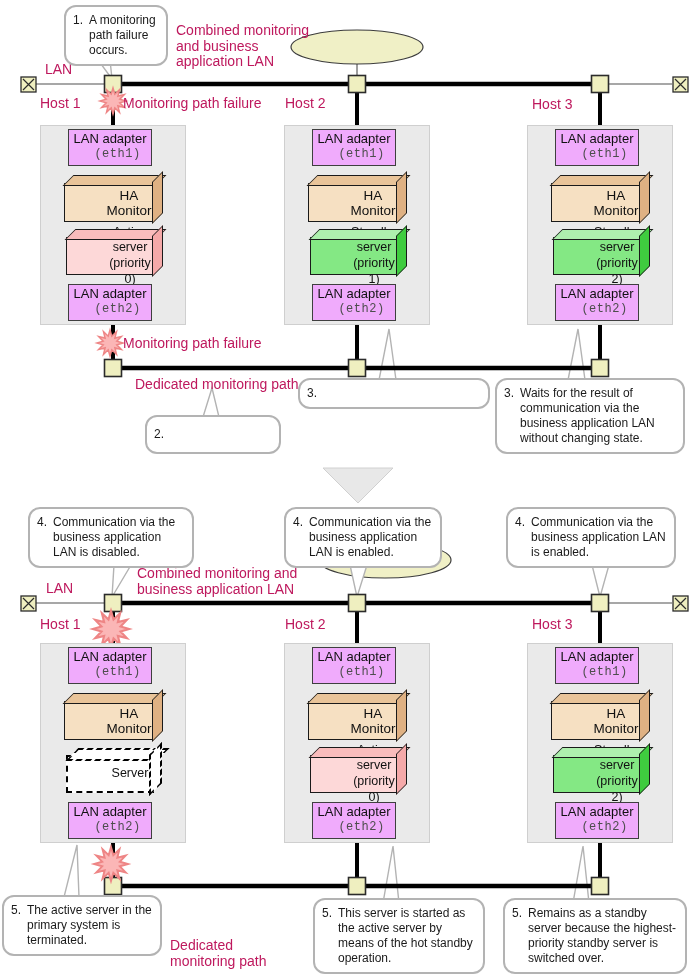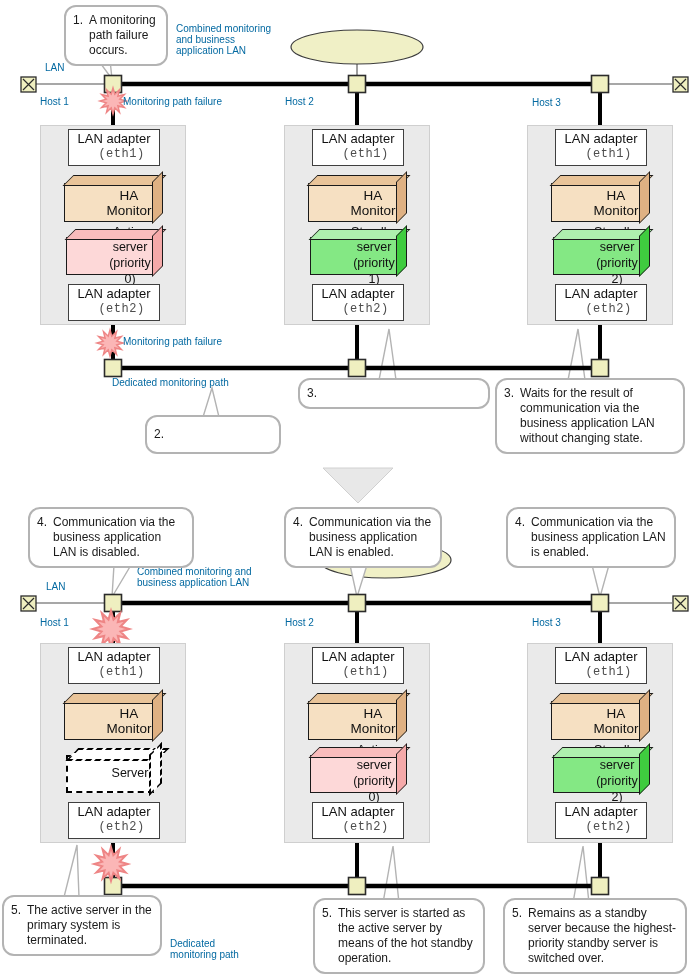--- a/index.html
+++ b/index.html
@@ -15,25 +15,25 @@
   .conn       { fill:var(--connector-fill); stroke:#2b2b2b; stroke-width:1.6; }
   .term rect  { fill:var(--connector-fill); stroke:#2b2b2b; stroke-width:1.3; }
   .term path  { stroke:#2b2b2b; stroke-width:1.2; fill:none; }
   .tail       { fill:#fff; stroke:#b3b3b3; stroke-width:1.4; }
   .star       { fill:var(--starburst-fill); stroke:var(--starburst-stroke); stroke-width:1.5; }
   .net-ellipse{ fill:var(--ellipse-fill); stroke:#3c3c3c; stroke-width:1.2; }
   .stem       { stroke:#3c3c3c; stroke-width:1; }
   .tri        { fill:#e8e8e8; stroke:#d0d0d0; stroke-width:1; }
 
   
-  .lbl { position:absolute; font-size:10px; line-height:1.12; color:#0369a1; white-space:nowrap; }
+  .lbl { position:absolute; font-size:14px; line-height:1.12; color:#be185d; white-space:nowrap; }
 
   
   .host { position:absolute; width:146px; height:200px; background:var(--host-bg); border:1px solid #cfcfcf; }
-  .adapter { position:absolute; left:27px; width:92px; height:37px; background:#ffffff; border:1.4px solid #3f3f3f;
+  .adapter { position:absolute; left:27px; width:84px; height:37px; background:#f0abfc; border:1.4px solid #3f3f3f;
              text-align:center; font-size:13px; line-height:1.25; padding-top:1px; }
   .adapter .mono { font-family:"Liberation Mono","DejaVu Sans Mono",monospace; font-size:12px; color:#4d4d4d; letter-spacing:.5px;margin-left:15px; }
   .a-top { top:3px; } .a-bot { top:158px; }
 
   .b3 { position:absolute; border:1.6px solid #1a1a1a; display:flex; flex-direction:column;
         align-items:center; justify-content:center; text-align:center;padding-left:40px; }
   .b3::before { content:""; position:absolute; left:-1.6px; top:-9.4px; width:calc(100% + 3.2px); height:8.5px;
         border:1.6px solid #1a1a1a; transform:skewX(-45deg); transform-origin:0 100%; }
   .b3::after  { content:""; position:absolute; top:-1.6px; right:-9.4px; width:8.5px; height:calc(100% + 3.2px);
         border:1.6px solid #1a1a1a; transform:skewY(-45deg); transform-origin:0 0; }
@@ -153,21 +153,21 @@
   <div class="lbl" style="left:176px; top:23px;">
     <div>Combined monitoring</div>
     <div>and business</div>
     <div>application LAN</div>
   </div>
   <div class="lbl" style="left:40px;  top:96px;">Host 1</div>
   <div class="lbl" style="left:285px; top:96px;">Host 2</div>
   <div class="lbl" style="left:532px; top:97px;">Host 3</div>
   <div class="lbl" style="left:123px; top:96px;">Monitoring path failure</div>
   <div class="lbl" style="left:123px; top:336px;">Monitoring path failure</div>
-  <div class="lbl" style="left:112px; top:377px;">Dedicated monitoring path</div>
+  <div class="lbl" style="left:135px; top:377px;">Dedicated monitoring path</div>
 
   <div class="host" style="left:40px; top:125px;">
     <div class="adapter a-top">
       <div>LAN adapter</div>
       <div class="mono">(eth1)</div>
     </div>
     <div class="b3 tan ha">
         <span>HA Monitor</span>
       </div>
     <div class="b3 pink srv">

